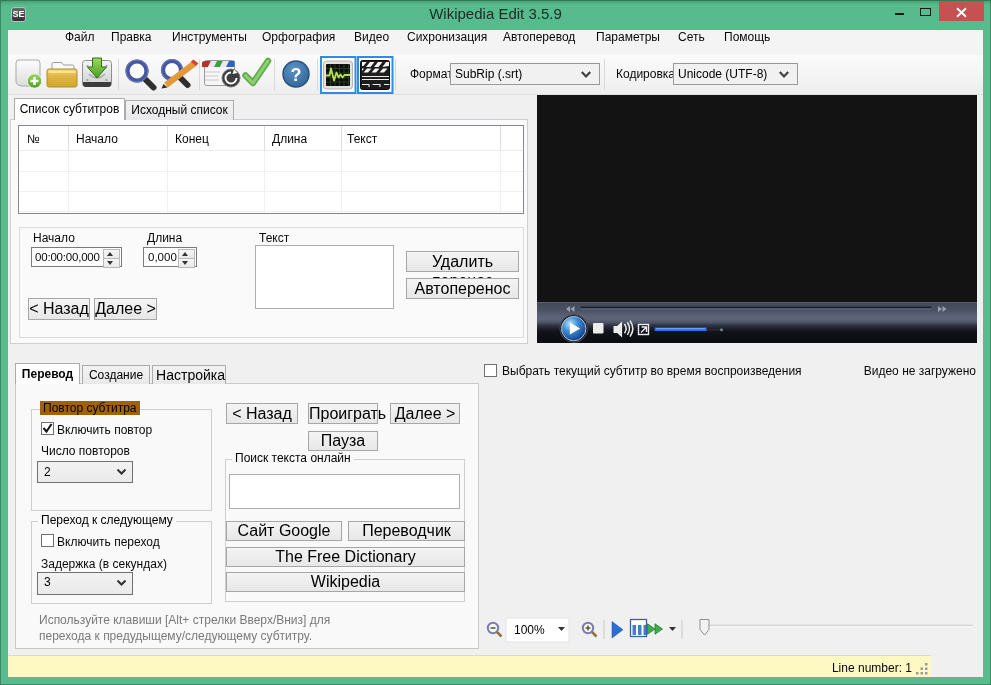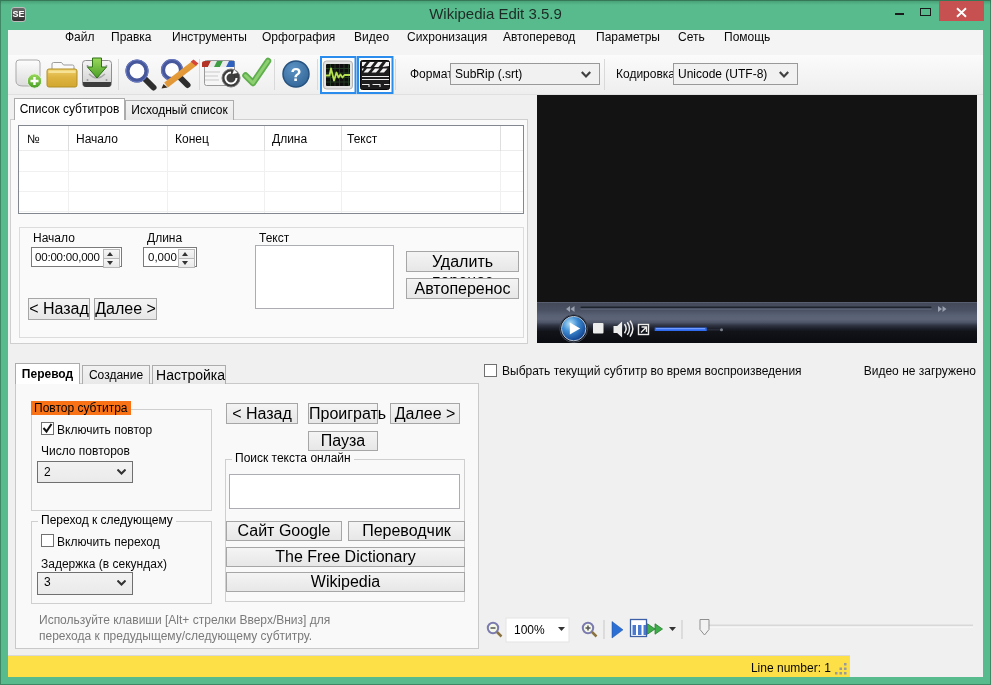--- a/index.html
+++ b/index.html
@@ -294,21 +294,21 @@
     <div class="cb" style="left:476px;top:334px"></div>
     <span class="lbl" style="left:494px;top:334px">Выбрать текущий субтитр во время воспроизведения</span>
     <span class="lbl" style="right:7px;top:334px">Видео не загружено</span>
 
     <div class="abs" style="left:7px;top:333px;width:65px;height:21px;background:#fff;border:1px solid #acacac;border-bottom:none;text-align:center;line-height:20px;font-size:12px;font-weight:bold;z-index:2">Перевод</div>
     <div class="abs" style="left:74px;top:335px;width:68px;height:19px;background:linear-gradient(180deg,#f2f2f2,#e9e9e9);border:1px solid #acacac;border-bottom:none;text-align:center;line-height:18px;font-size:12px;z-index:2">Создание</div>
     <div class="abs" style="left:144px;top:335px;width:74px;height:19px;background:linear-gradient(180deg,#f2f2f2,#e9e9e9);border:1px solid #acacac;border-bottom:none;text-align:right;line-height:18px;font-size:14px;z-index:2">Настройка</div>
     <div class="abs" style="left:7px;top:353px;width:464px;height:266px;background:#f9f9f9;border:1px solid #c9c9c9">
 
       <div class="grp" style="left:15px;top:25px;width:181px;height:102px;border-color:#cfcfcf"></div>
-      <span class="grplabel" style="left:15px;top:17px;background:#f97316">Повтор субтитра</span>
+      <span class="grplabel" style="left:24px;top:17px;background:#a16207">Повтор субтитра</span>
       <div class="cb" style="left:25px;top:38px"><svg width="11" height="11" viewBox="0 0 11 11">
             <path d="M1.5,5 l3,3.5 5,-7.5" stroke="#111" stroke-width="2" fill="none"></path>
           </svg></div>
       <span class="lbl" style="left:41px;top:39px">Включить повтор</span>
       <span class="lbl" style="left:25px;top:60px">Число повторов</span>
       <div class="combo" style="left:21px;top:77px;width:96px;height:22px">
           <span class="abs" style="left:6px;top:3px">2</span>
           <svg class="abs" style="right:6px;top:7px" width="9" height="7" viewBox="0 0 9 7">
             <path d="M0.5,0.5 L4.5,4.5 L8.5,0.5" stroke="#333" stroke-width="2" fill="none"></path>
           </svg>
@@ -370,21 +370,21 @@
         <path d="M165.5,10.8 L173,16 L165.5,21.2 z"></path>
         <path d="M173,10.8 L180.5,16 L173,21.2 z"></path>
       </g>
       <path d="M187,14 l3.5,4 3.5,-4 z" fill="#333"></path>
       <line x1="200" y1="7" x2="200" y2="26" stroke="#c7c7c7"></line>
       <rect x="220" y="11.5" width="271" height="2" fill="#d8d8d8"></rect>
       <rect x="220" y="13.5" width="271" height="1" fill="#fcfcfc"></rect>
       <path d="M218,6.5 h9 v10 l-4.5,5.5 -4.5,-5.5 z" fill="#f2f2f2" stroke="#8f8f8f"></path>
     </svg>
 
-    <div class="abs" style="left:0;top:625px;width:842px;height:22px;background:#fde047;border-top:1px solid #d9d9d9">
+    <div class="abs" style="left:0;top:625px;width:923px;height:22px;background:#fef9c3;border-top:1px solid #d9d9d9">
       <span class="lbl" style="right:19px;top:5px;font-size:12px">Line number: 1</span>
       <svg class="abs" style="right:2px;top:6px" width="14" height="14" viewBox="0 0 14 14">
         <g fill="#9a9a9a">
           <rect x="10" y="1" width="2.5" height="2.5"></rect>
             <rect x="10" y="5.5" width="2.5" height="2.5"></rect>
           <rect x="10" y="10" width="2.5" height="2.5"></rect>
             <rect x="5.5" y="5.5" width="2.5" height="2.5"></rect>
           <rect x="5.5" y="10" width="2.5" height="2.5"></rect>
             <rect x="1" y="10" width="2.5" height="2.5"></rect>
         </g>

